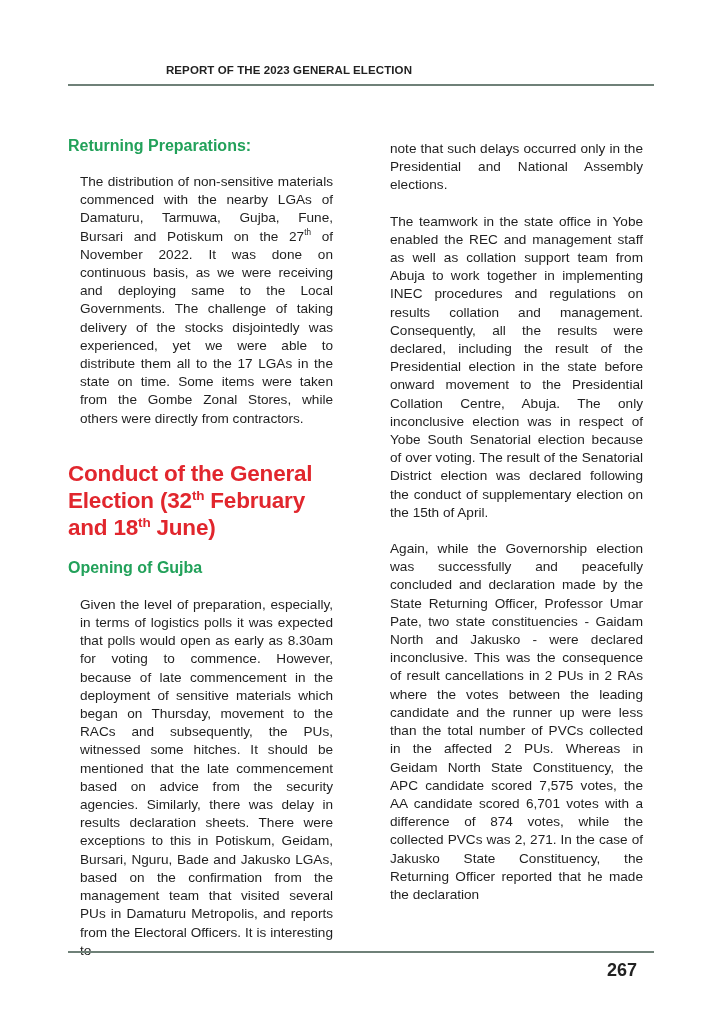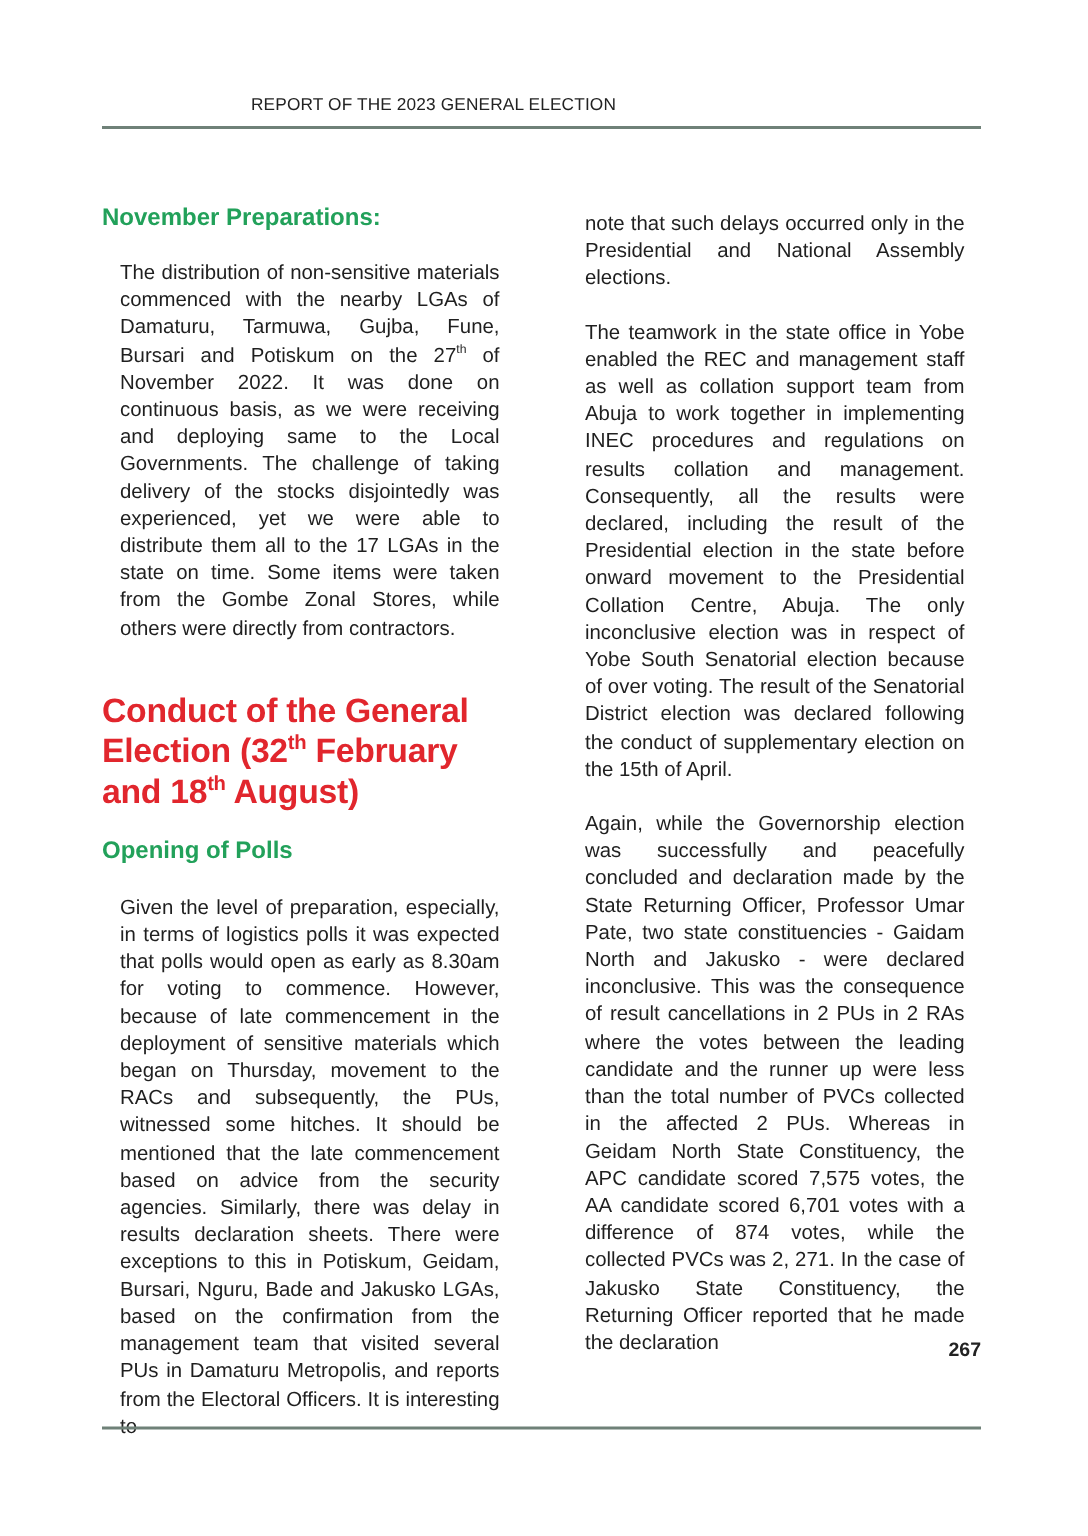--- a/index.html
+++ b/index.html
@@ -1,45 +1,45 @@
 <!DOCTYPE html>
 <html><head>
 <meta charset="utf-8">
 <style>
   html, body { margin: 0; padding: 0; background: #ffffff; }
   body { width: 725px; height: 1024px; position: relative; overflow: hidden;
          font-family: "Liberation Sans", "DejaVu Sans", sans-serif; color: #1f1f1f; }
   .running-head { position: absolute; top: 64px; left: 0; width: 578px; text-align: center;
-                  font-size: 11.5px; font-weight: normal; letter-spacing: 0.1px; color: #222; }
+                  font-size: 11.5px; font-weight: bold; letter-spacing: 0.1px; color: #222; }
   .rule { position: absolute; left: 68px; width: 586px; height: 2px; background: #6f8178; }
   .rule.top { top: 84px; }
   .rule.bottom { top: 951px; }
   .col { position: absolute; top: 128px; width: 277px; }
   .col.left { left: 68px; }
   .col.right { left: 378px; }
   .h-green { color: #22a15a; font-weight: bold; font-size: 16px; line-height: 20px; margin: 0; }
   .h-red { color: #e1262d; font-weight: bold; font-size: 22.5px; line-height: 27px; margin: 0; letter-spacing: -0.2px; }
   p.body { margin: 12px; font-size: 13.6px; line-height: 18.2px; text-align: justify; color: #1f1f1f; }
   sup { font-size: 60%; vertical-align: super; line-height: 0; }
-  .page-num { position: absolute; top: 892px; left: 590px; width: 64px; text-align: right;
-              font-size: 13px; font-weight: bold; color: #222; }
+  .page-num { position: absolute; top: 960px; left: 590px; width: 64px; text-align: center;
+              font-size: 18px; font-weight: bold; color: #222; }
 </style>
 </head>
 <body>
 
 <div class="running-head">REPORT OF THE 2023 GENERAL ELECTION</div>
 <div class="rule top"></div>
 
 <div class="col left">
-  <h3 class="h-green" style="margin-top:8px;">November Preparations:</h3>
+  <h3 class="h-green" style="margin-top:8px;">Returning Preparations:</h3>
   <p class="body" style="margin-top:17px;"><span>The distribution of non-sensitive materials commenced with the nearby LGAs of Damaturu, Tarmuwa, Gujba, Fune, Bursari and Potiskum on the 27</span><sup>th</sup><span> of November 2022. It was done on continuous basis, as we were receiving and deploying same to the Local Governments. The challenge of taking delivery of the stocks disjointedly was experienced, yet we were able to distribute them all to the 17 LGAs in the state on time. Some items were taken from the Gombe Zonal Stores, while others were directly from contractors.</span></p>
 
-  <h2 class="h-red" style="margin-top:32px;"><span>Conduct of the General Election (32</span><sup>th</sup><span> February and 18</span><sup>th</sup><span> August)</span></h2>
+  <h2 class="h-red" style="margin-top:32px;"><span>Conduct of the General Election (32</span><sup>th</sup><span> February and 18</span><sup>th</sup><span> June)</span></h2>
 
-  <h3 class="h-green" style="margin-top:17px;">Opening of Polls</h3>
+  <h3 class="h-green" style="margin-top:17px;">Opening of Gujba</h3>
   <p class="body" style="margin-top:18px;">Given the level of preparation, especially, in terms of logistics polls it was expected that polls would open as early as 8.30am for voting to commence. However, because of late commencement in the deployment of sensitive materials which began on Thursday, movement to the RACs and subsequently, the PUs, witnessed some hitches. It should be mentioned that the late commencement based on advice from the security agencies. Similarly, there was delay in results declaration sheets. There were exceptions to this in Potiskum, Geidam, Bursari, Nguru, Bade and Jakusko LGAs, based on the confirmation from the management team that visited several PUs in Damaturu Metropolis, and reports from the Electoral Officers. It is interesting to</p>
 </div>
 
 <div class="col right">
   <p class="body">note that such delays occurred only in the Presidential and National Assembly elections.</p>
   <p class="body" style="margin-top:18px;">The teamwork in the state office in Yobe enabled the REC and management staff as well as collation support team from Abuja to work together in implementing INEC procedures and regulations on results collation and management. Consequently, all the results were declared, including the result of the Presidential election in the state before onward movement to the Presidential Collation Centre, Abuja. The only inconclusive election was in respect of Yobe South Senatorial election because of over voting. The result of the Senatorial District election was declared following the conduct of supplementary election on the 15th of April.</p>
   <p class="body" style="margin-top:18px;">Again, while the Governorship election was successfully and peacefully concluded and declaration made by the State Returning Officer, Professor Umar Pate, two state constituencies - Gaidam North and Jakusko - were declared inconclusive. This was the consequence of result cancellations in 2 PUs in 2 RAs where the votes between the leading candidate and the runner up were less than the total number of PVCs collected in the affected 2 PUs. Whereas in Geidam North State Constituency, the APC candidate scored 7,575 votes, the AA candidate scored 6,701 votes with a difference of 874 votes, while the collected PVCs was 2, 271. In the case of Jakusko State Constituency, the Returning Officer reported that he made the declaration</p>
 </div>
 
 <div class="page-num">267</div>

